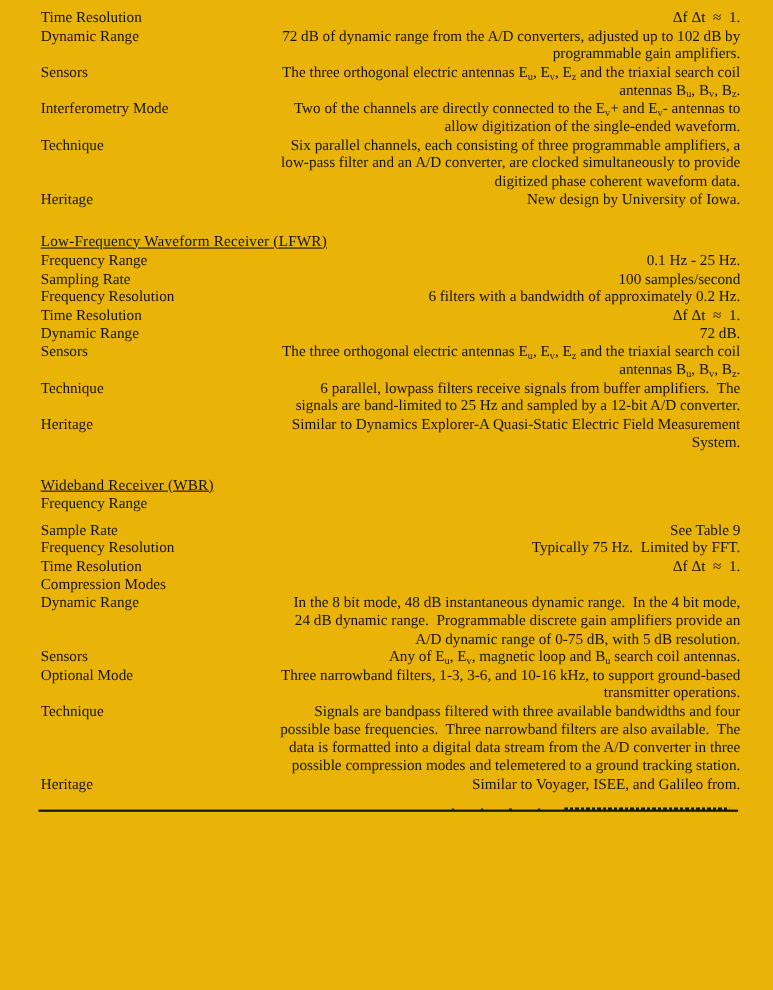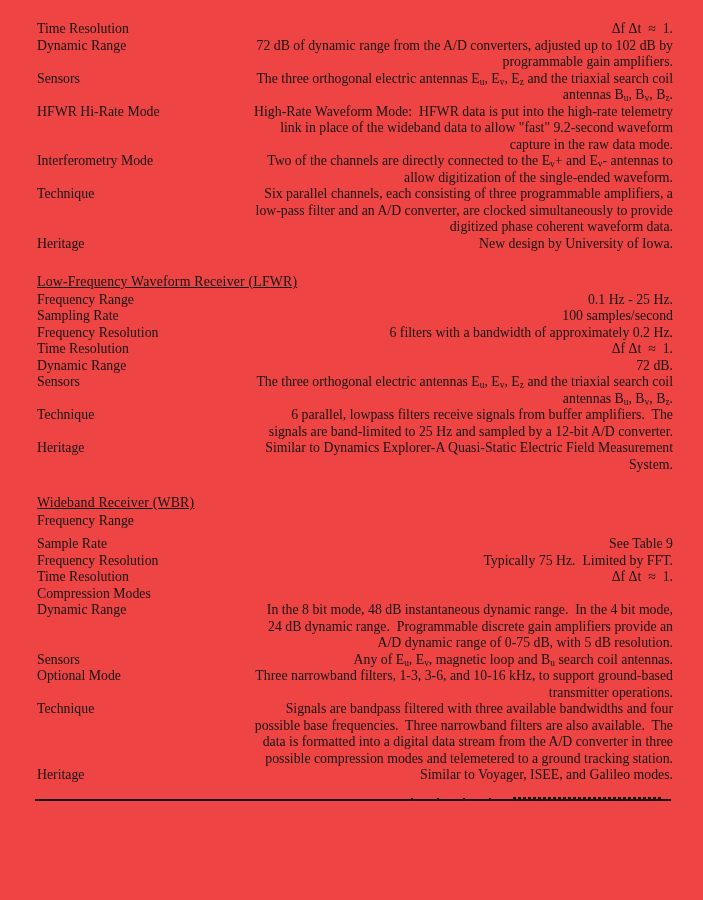--- a/index.html
+++ b/index.html
@@ -1,22 +1,22 @@
 <!DOCTYPE html>
 <html><head>
 <meta charset="utf-8">
 <style>
   html, body { margin: 0; padding: 0; background: #ffffff; }
   .page {
     position: relative;
     width: 703px;
     height: 900px;
     box-sizing: border-box;
-    padding: 21px 30px 0 37px;
-    background: #ef4444;
+    padding: 8px 30px 0 37px;
+    background: #eab308;
     color: #141414;
     font-family: "Liberation Serif", "DejaVu Serif", serif;
     font-size: 13.8px;
     line-height: 16.5px;
     overflow: hidden;
   }
   .spec-table { width: 100%; }
   .row { display: flex; align-items: flex-start; }
   .label {
     width: 216px;
@@ -71,24 +71,20 @@
       <span class="label">Time Resolution</span>
       <span class="value">Δf Δt  ≈  1.</span>
     </div>
     <div class="row">
       <span class="label">Dynamic Range</span>
       <span class="value">72 dB of dynamic range from the A/D converters, adjusted up to 102 dB by programmable gain amplifiers.</span>
     </div>
     <div class="row">
       <span class="label">Sensors</span>
       <span class="value">The three orthogonal electric antennas E<sub>u</sub>, E<sub>v</sub>, E<sub>z</sub> and the triaxial search coil antennas B<sub>u</sub>, B<sub>v</sub>, B<sub>z</sub>.</span>
-    </div>
-    <div class="row">
-      <span class="label">HFWR Hi-Rate Mode</span>
-      <span class="value">High-Rate Waveform Mode:  HFWR data is put into the high-rate telemetry link in place of the wideband data to allow "fast" 9.2-second waveform capture in the raw data mode.</span>
     </div>
     <div class="row">
       <span class="label">Interferometry Mode</span>
       <span class="value">Two of the channels are directly connected to the E<sub>v</sub>+ and E<sub>v</sub>- antennas to allow digitization of the single-ended waveform.</span>
     </div>
     <div class="row">
       <span class="label">Technique</span>
       <span class="value">Six parallel channels, each consisting of three programmable amplifiers, a low-pass filter and an A/D converter, are clocked simultaneously to provide digitized phase coherent waveform data.</span>
     </div>
     <div class="row">
@@ -164,21 +160,21 @@
     <div class="row">
       <span class="label">Optional Mode</span>
       <span class="value">Three narrowband filters, 1-3, 3-6, and 10-16 kHz, to support ground-based transmitter operations.</span>
     </div>
     <div class="row">
       <span class="label">Technique</span>
       <span class="value">Signals are bandpass filtered with three available bandwidths and four possible base frequencies.  Three narrowband filters are also available.  The data is formatted into a digital data stream from the A/D converter in three possible compression modes and telemetered to a ground tracking station.</span>
     </div>
     <div class="row">
       <span class="label">Heritage</span>
-      <span class="value">Similar to Voyager, ISEE, and Galileo modes.</span>
+      <span class="value">Similar to Voyager, ISEE, and Galileo from.</span>
     </div>
   </div>
 
   <div class="footer-rule">
     <span class="scan-artifact"></span>
     <span class="scan-artifact-2"></span>
   </div>
 
 </div>
 

